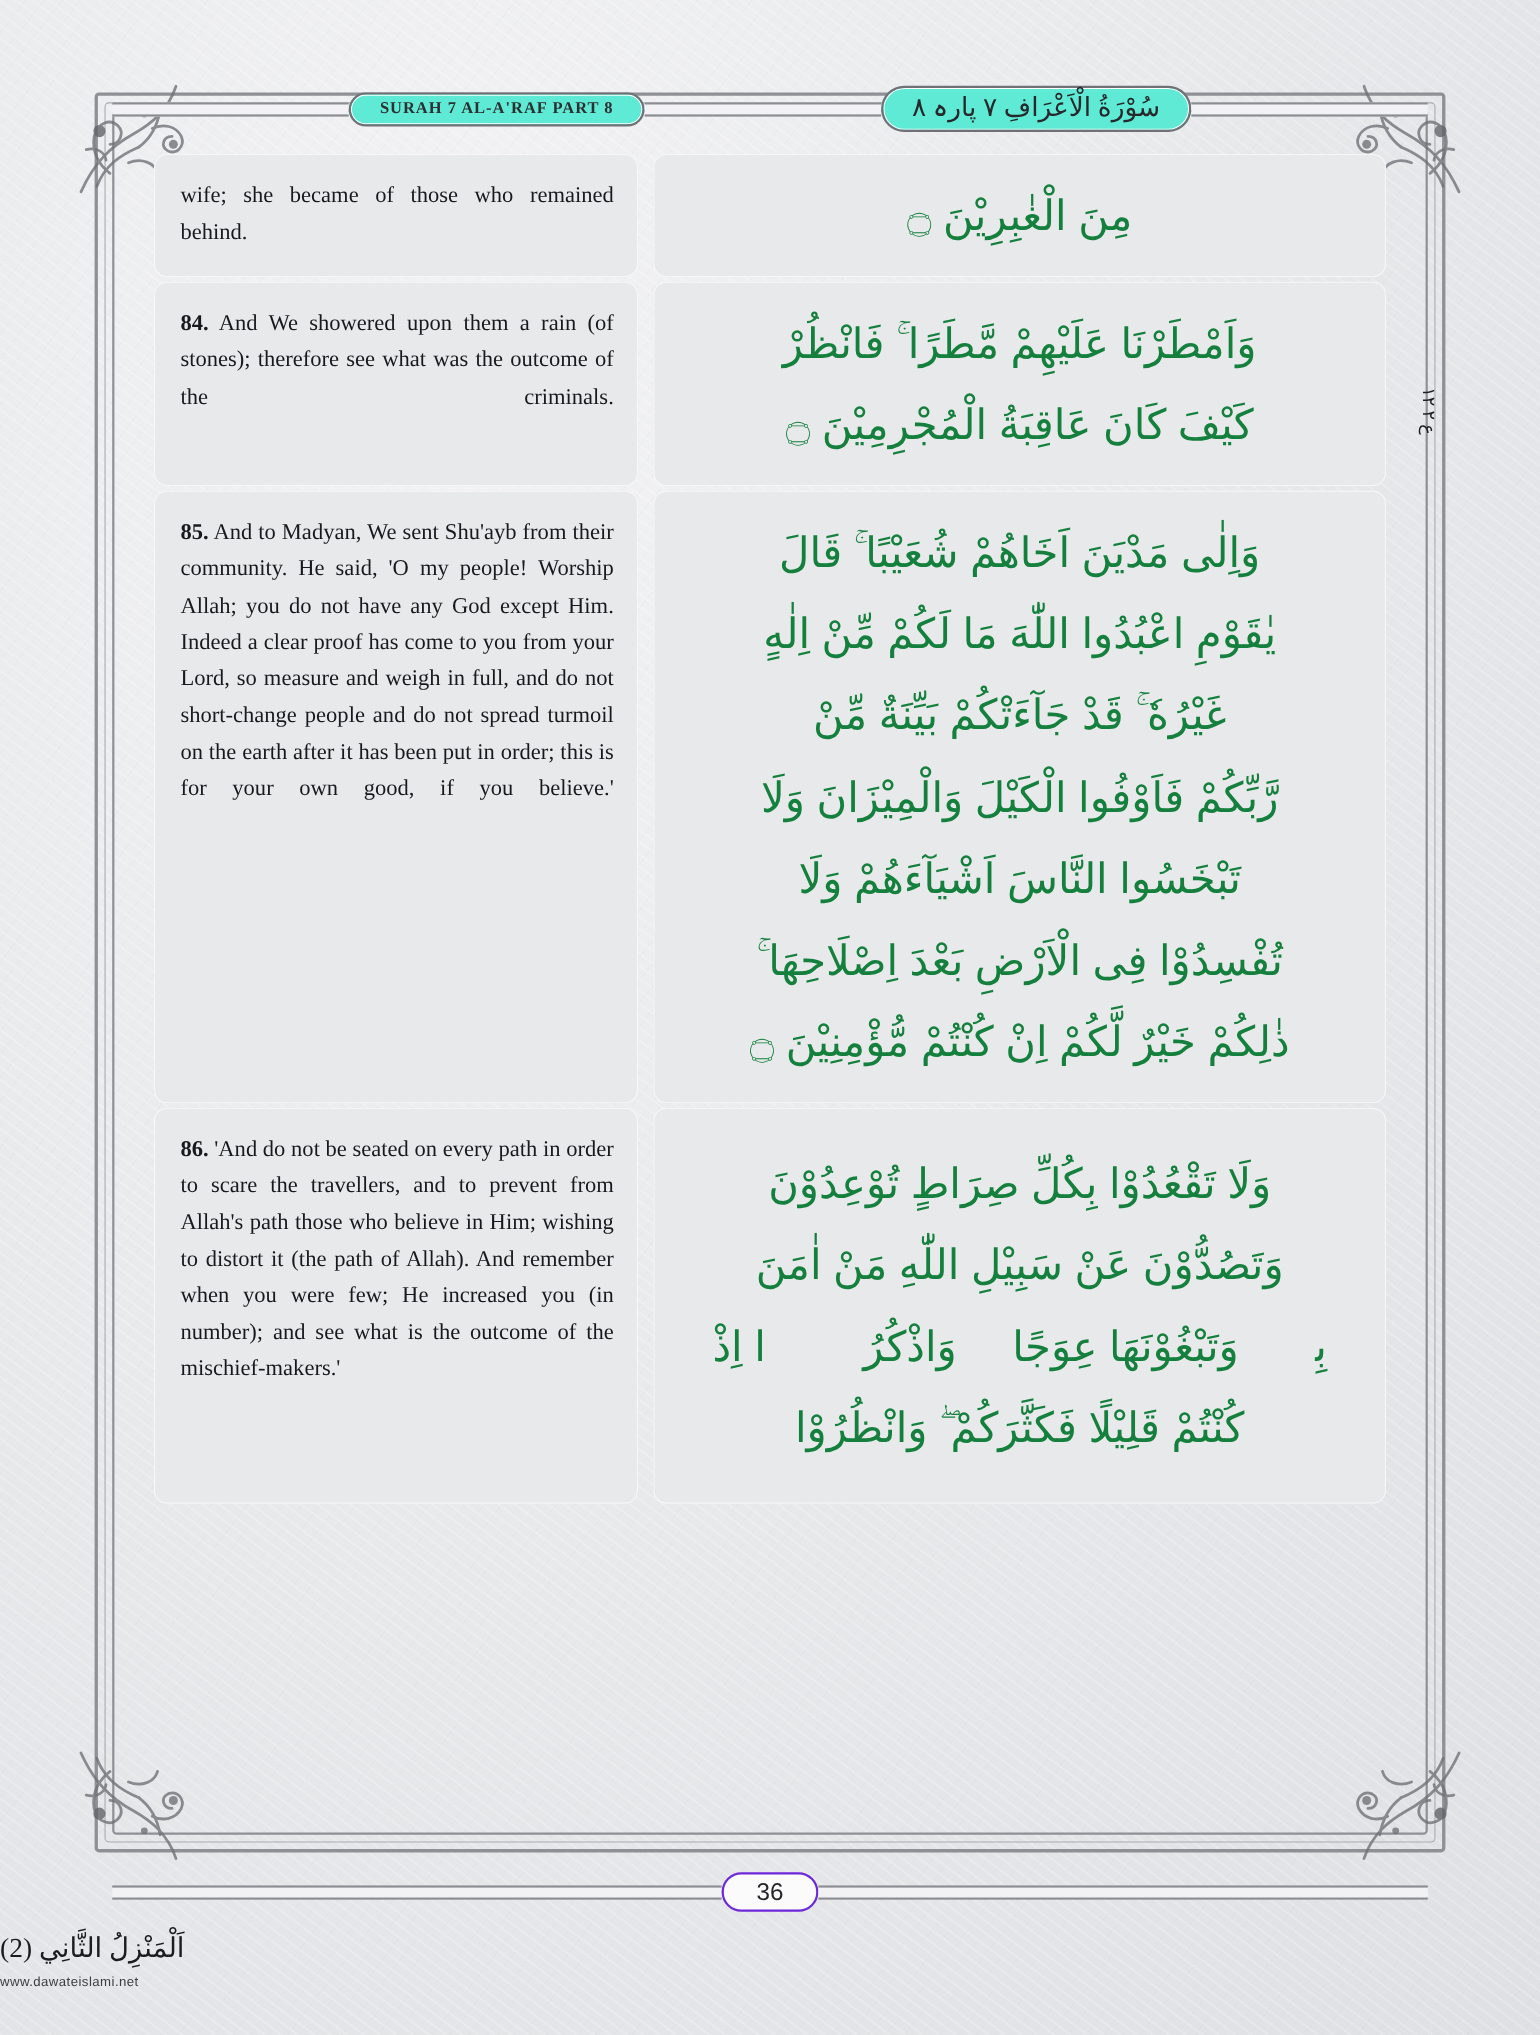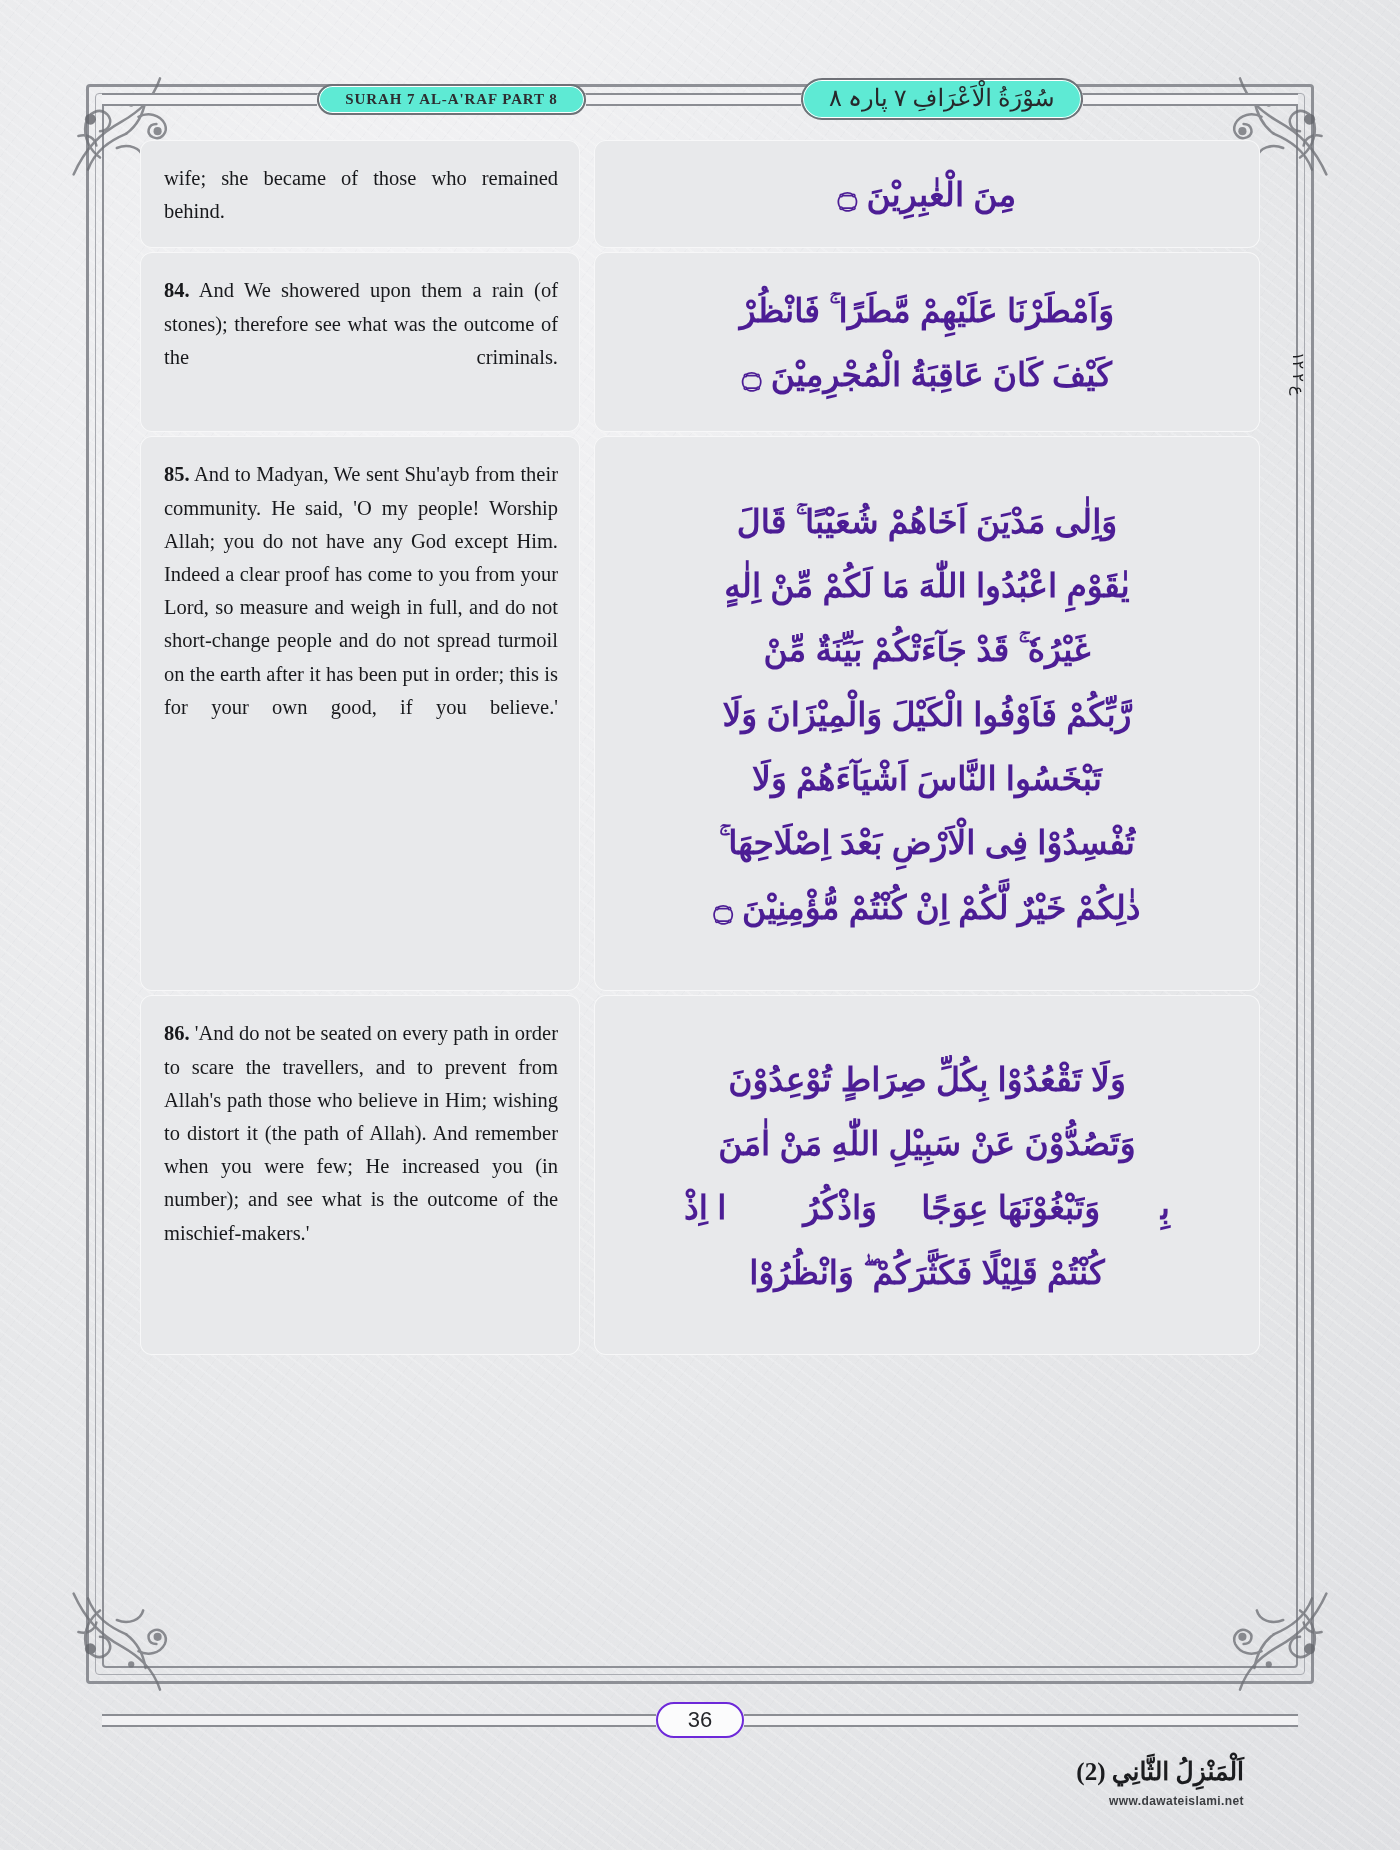--- a/index.html
+++ b/index.html
@@ -140,29 +140,28 @@
   }
   .cell-en .vnum {
     font-weight: 700;
   }
   .cell-ar {
     flex: 1 1 auto;
     padding: 20px 26px 18px 26px;
     box-sizing: border-box;
     direction: rtl;
     text-align: center;
-    font-size: 33px;
+    font-size: 38px;
     line-height: 1.95;
-    color: #4c1d95;
+    color: #15803d;
     letter-spacing: 0;
     word-spacing: 1px;
     display: flex;
     flex-direction: column;
     justify-content: center;
-    font-weight: bold;
   }
   .ar-line { white-space: nowrap; }
 
   
   .row-0 .cell-en, .row-0 .cell-ar { min-height: 108px; }
   .row-1 .cell-en, .row-1 .cell-ar { min-height: 180px; }
   .row-2 .cell-en, .row-2 .cell-ar { min-height: 555px; }
   .row-3 .cell-en, .row-3 .cell-ar { min-height: 360px; }
 
   .row-0 .cell-ar { justify-content: center; }
@@ -210,22 +209,21 @@
     font-size: 22px;
     font-weight: 400;
     color: #25262a;
     white-space: nowrap;
   }
   .footer-sub {
     position: absolute;
     left: 0;
     top: 1757px;
     width: 1244px;
-    text-align: right;
-    font-weight: bold;
+    text-align: left;
   }
   .manzil {
     font-size: 25px;
     color: #1b1c1f;
     direction: rtl;
     line-height: 1.2;
   }
   .site-url {
     margin-top: 7px;
     font-family: "Liberation Sans", sans-serif;

